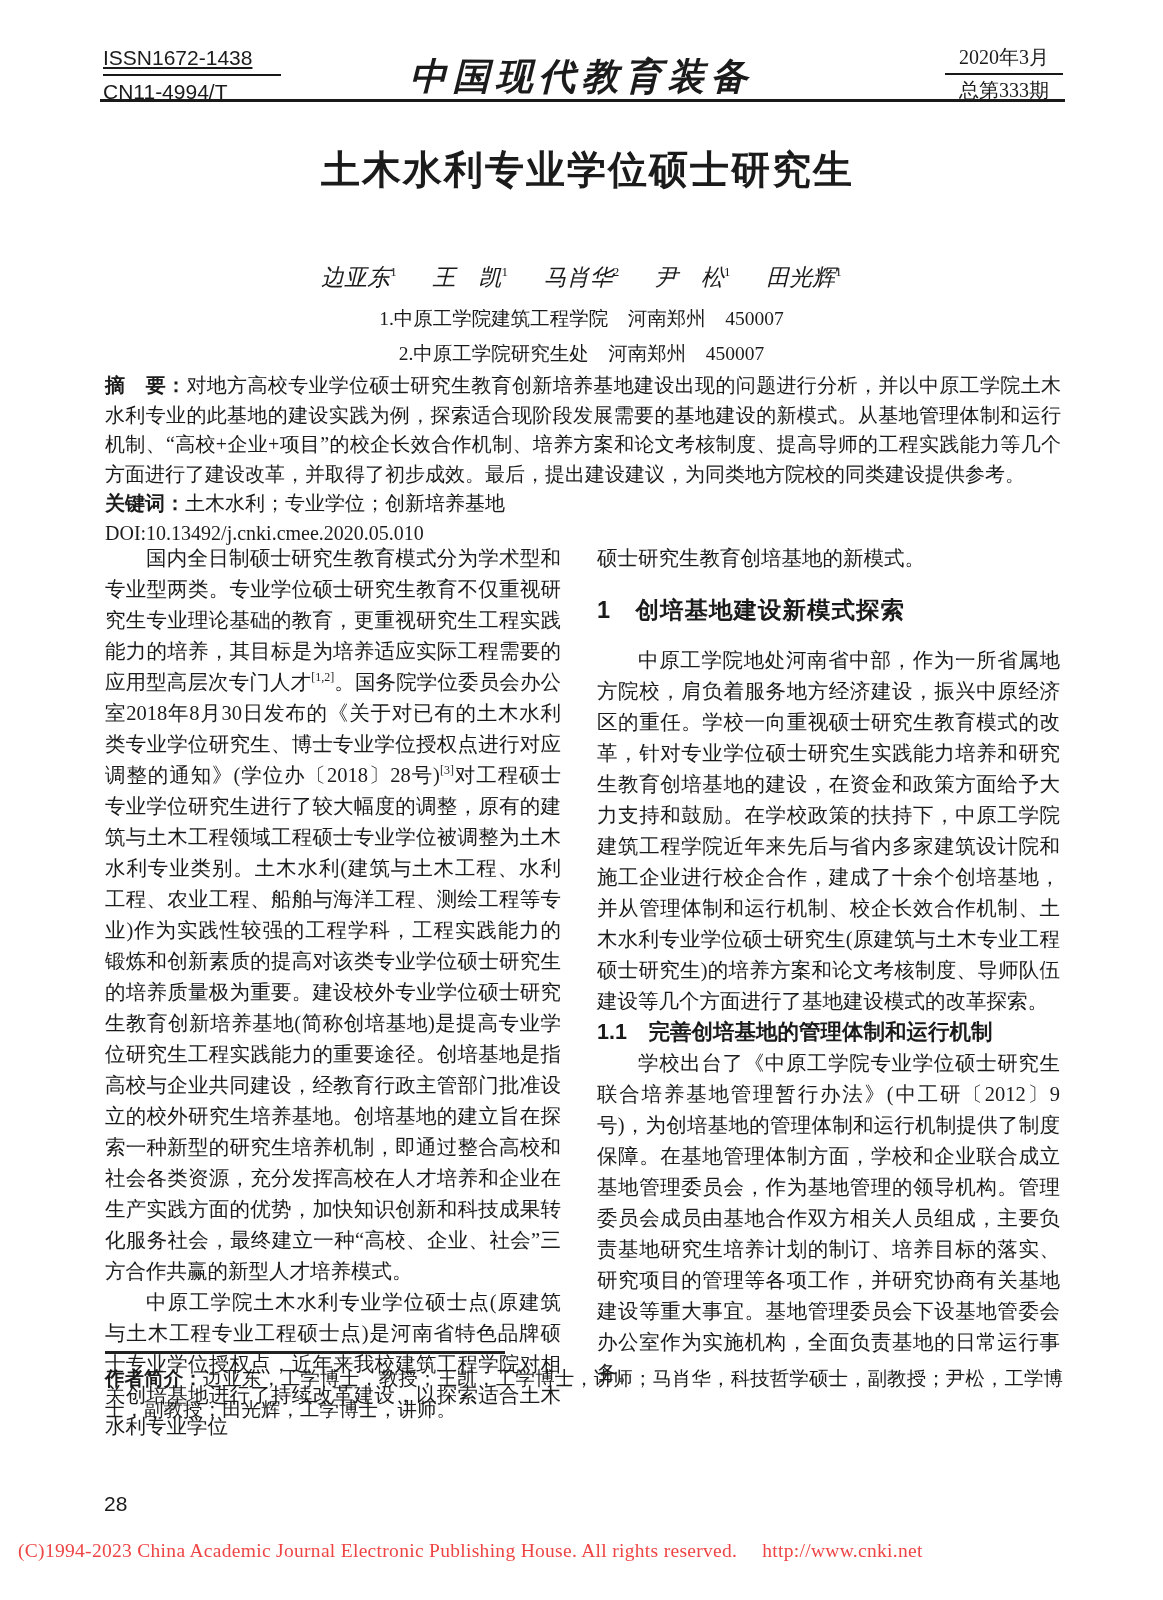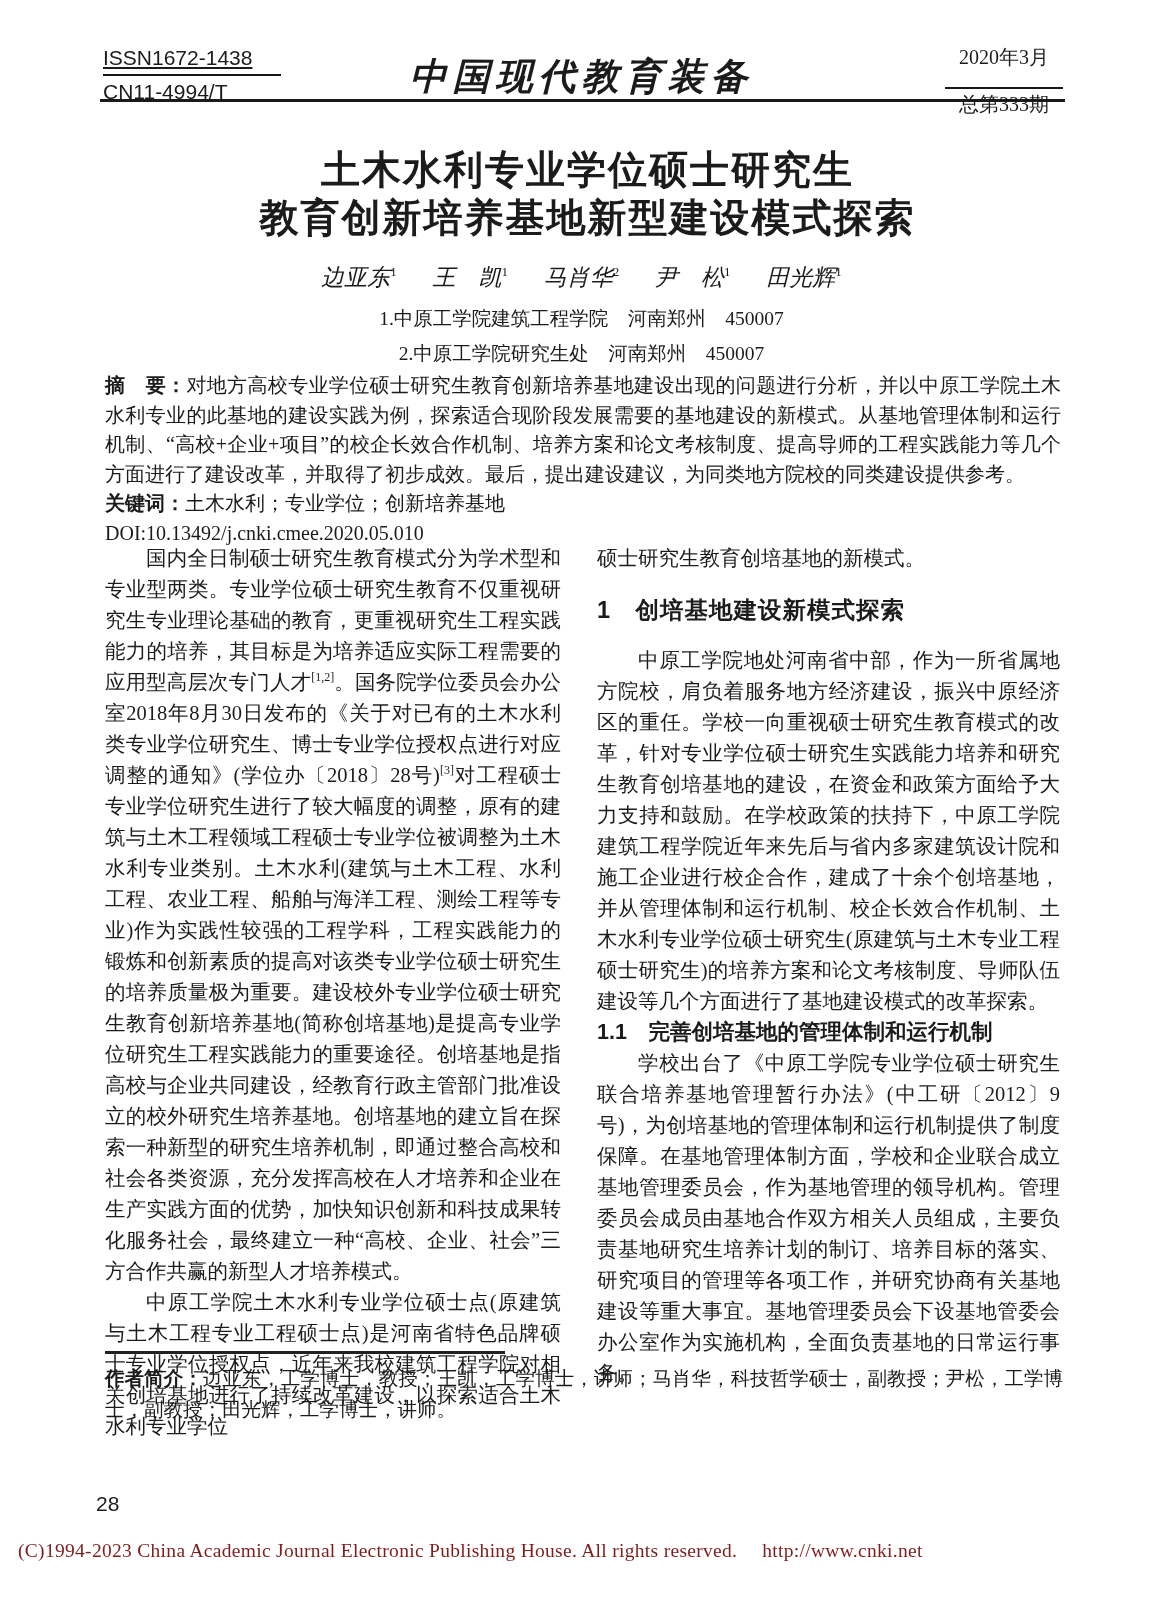--- a/index.html
+++ b/index.html
@@ -19,21 +19,21 @@
   .hdr-left .row2 { padding-top:4px; }
   .journal-name {
     position:absolute; left:0; right:0; top:52px; text-align:center;
     font-size:37px; font-weight:bold; font-style:italic; letter-spacing:6px;
     font-family:"DejaVu Serif", serif;
   }
   .hdr-right {
     position:absolute; right:100px; top:46px; width:118px; text-align:center;
     font-size:20px; line-height:23px;
   }
-  .hdr-right .row1 { padding-bottom:18px; border-bottom:2.5px solid #181818; }
+  .hdr-right .row1 { padding-bottom:4px; border-bottom:2.5px solid #181818; }
   .hdr-right .row2 { padding-top:4px; }
   .header-rule { position:absolute; left:100px; right:98px; top:99px; height:3px; background:#1a1a1a; }
 
   
   .title {
     position:absolute; left:12px; right:0; top:146px; text-align:center;
     font-size:39px; font-weight:bold; line-height:48px; letter-spacing:2px;
   }
   .authors {
     position:absolute; left:0; right:0; top:262px; text-align:center;
@@ -73,47 +73,46 @@
   }
 
   
   .foot-rule { position:absolute; left:105px; top:1351px; width:400px; height:3px; background:#222; }
   .footnotes {
     position:absolute; left:105px; width:958px; top:1363px;
     font-size:19.5px; line-height:31px; text-align:justify;
   }
   .footnotes p { margin:0; }
   .page-num {
-    position:absolute; left:96px; top:1492px;
+    position:absolute; left:104px; top:1492px;
     font-family:"Liberation Sans", sans-serif; font-size:21px;
   }
   .copyright {
     position:absolute; left:18px; top:1537px;
-    font-size:19.5px; color:#7f1d1d; letter-spacing:0.3px;
+    font-size:19.5px; color:#ef4444; letter-spacing:0.3px;
   }
 </style>
 </head>
 <body>
 
 <div class="page">
 
   <div class="hdr-left">
     <div class="row1">ISSN1672-1438</div>
     <div class="row2">CN11-4994/T</div>
   </div>
   <div class="journal-name">中国现代教育装备</div>
   <div class="hdr-right">
     <div class="row1">2020年3月</div>
     <div class="row2">总第333期</div>
   </div>
   <div class="header-rule"></div>
 
   <div class="title">
     <div>土木水利专业学位硕士研究生</div>
-    <div>教育创新培养基地新型建设模式探索</div>
   </div>
 
   <div class="authors">
     <span class="author"><span>边亚东</span><sup>1</sup></span>
     <span class="author"><span>王　凯</span><sup>1</sup></span>
     <span class="author"><span>马肖华</span><sup>2</sup></span>
     <span class="author"><span>尹　松</span><sup>1</sup></span>
     <span class="author"><span>田光辉</span><sup>1</sup></span>
   </div>
   <div class="affil affil1">1.中原工学院建筑工程学院　河南郑州　450007</div>

